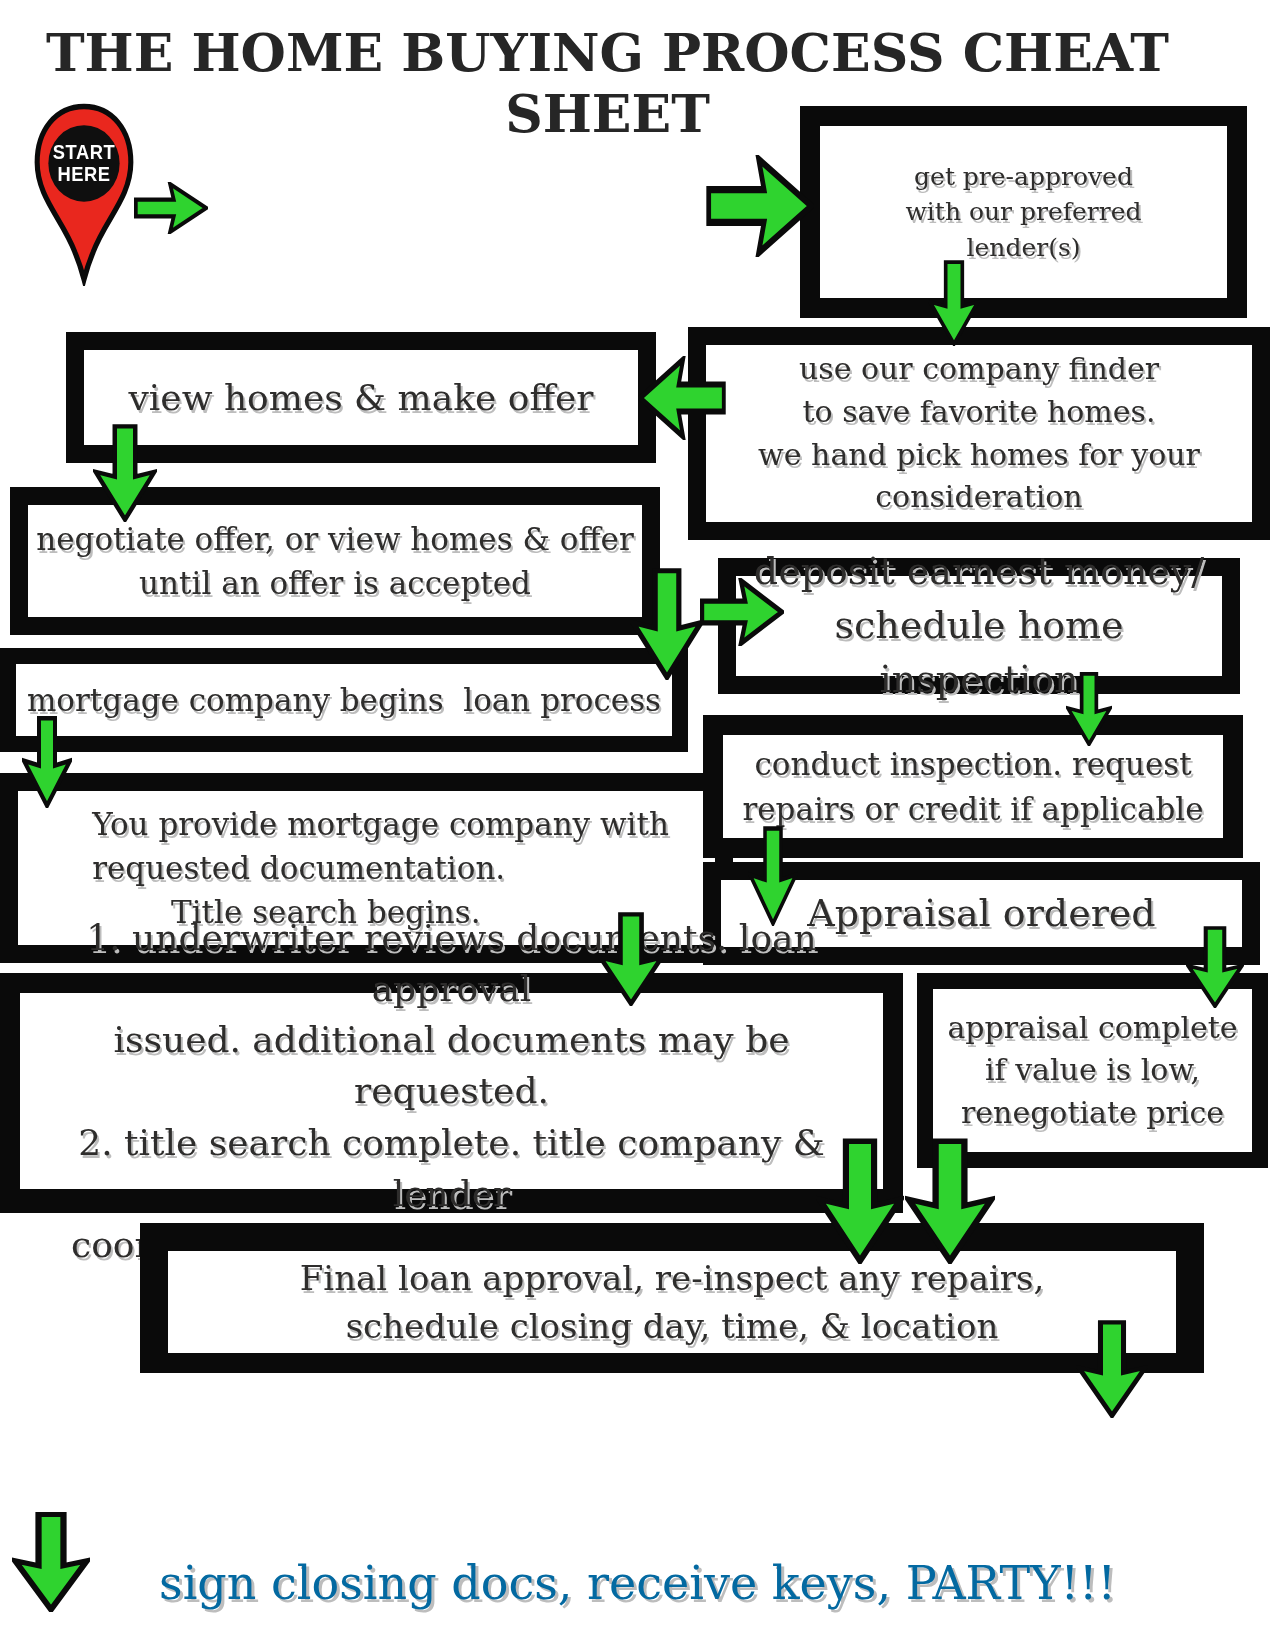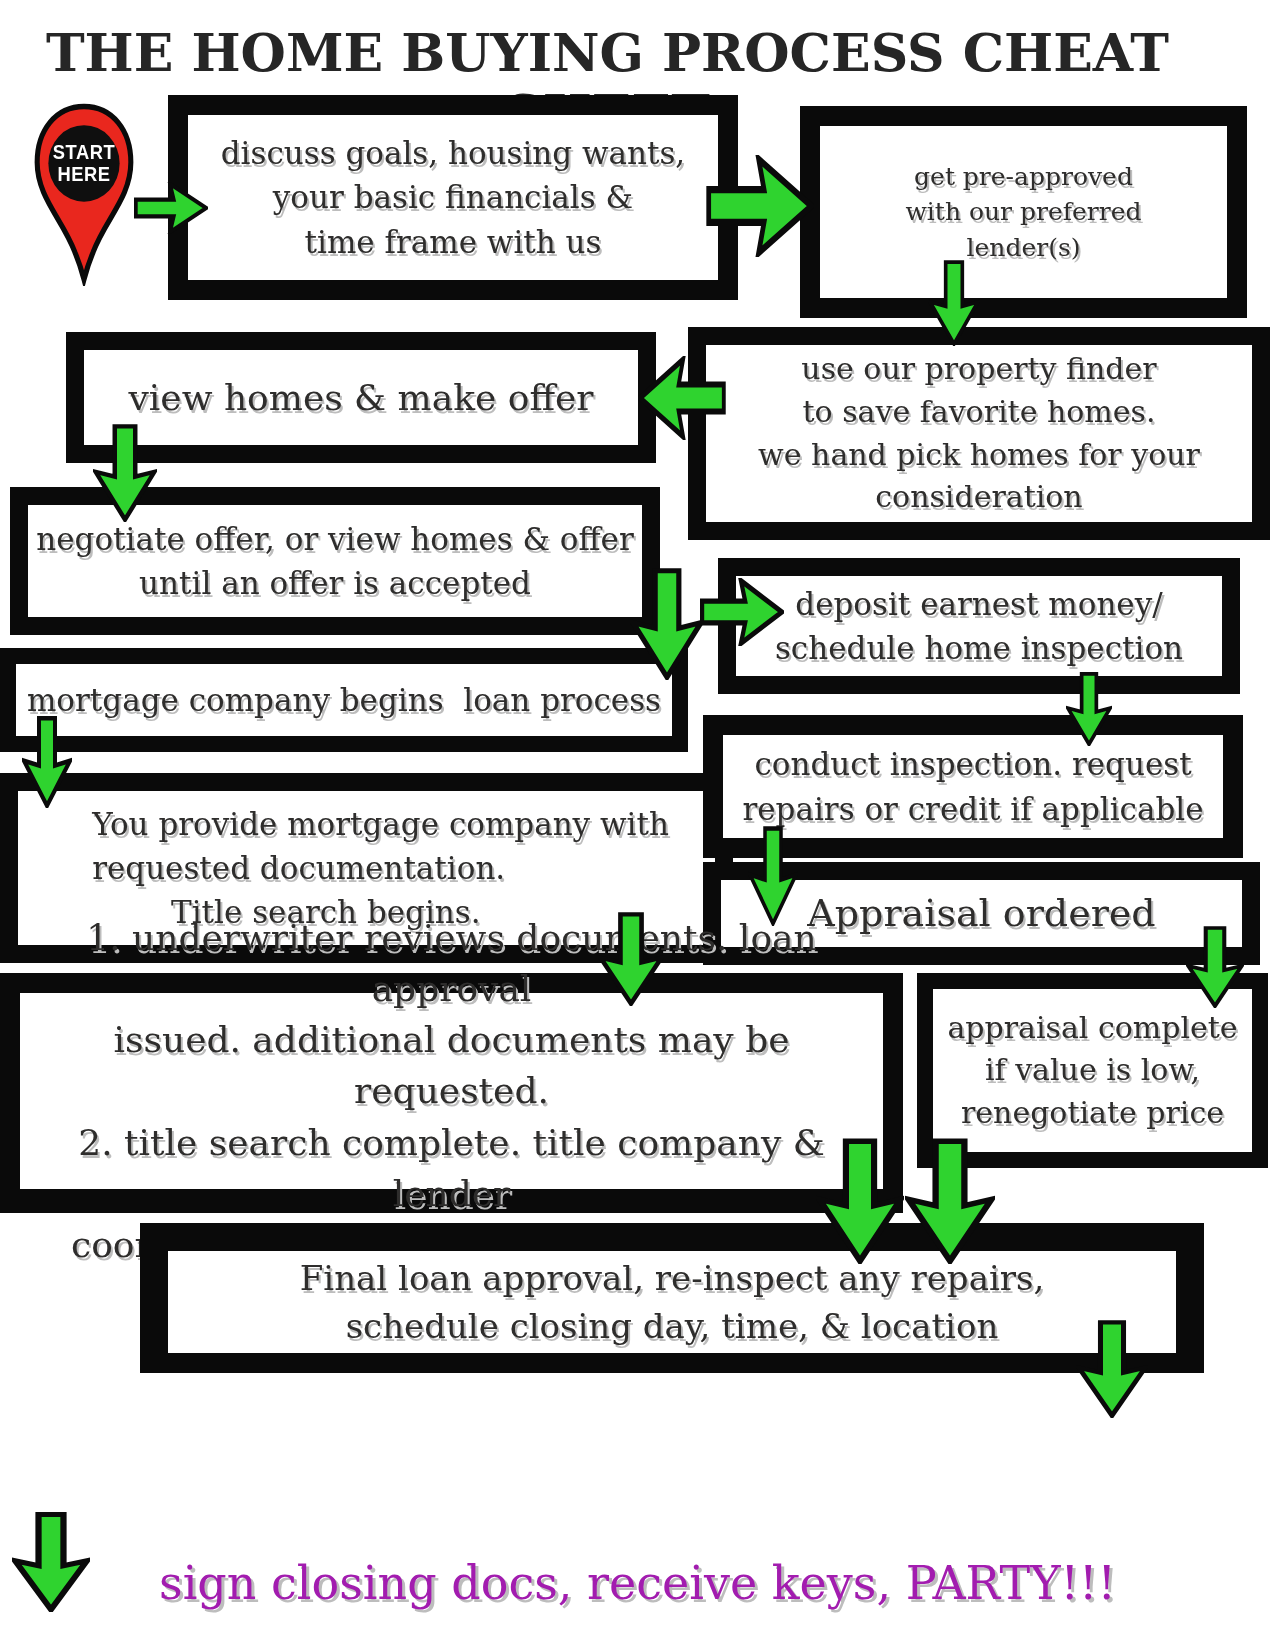--- a/index.html
+++ b/index.html
@@ -22,21 +22,21 @@
   }
   .box.left-align{justify-content:center;}
   .box.left-align .txt{text-align:left;}
   .arr{position:absolute;z-index:6;}
   .arr svg{display:block;width:100%;height:100%;}
   .arr polygon{fill:var(--arrow_green,#2fd32f);stroke:var(--line_black,#0a0a0a);stroke-linejoin:miter;}
   #start-pin{position:absolute;left:28px;top:100px;width:112px;height:186px;z-index:6;}
   #start-pin svg{display:block;width:100%;height:100%;}
   #party-line{
     position:absolute;top:1556px;left:0;width:1275px;text-align:center;
-    font-size:46px;color:#a21caf;text-shadow:3px 3px 0 var(--shadow_gray,#bdbdbd);
+    font-size:46px;color:#0369a1;text-shadow:3px 3px 0 var(--shadow_gray,#bdbdbd);
   }
 </style>
 </head>
 <body>
 
 <div id="canvas">
 
   <div id="page-title">THE HOME BUYING PROCESS CHEAT SHEET</div>
 
   <div id="start-pin">
@@ -47,46 +47,41 @@
       <text x="55" y="74" text-anchor="middle" style="fill:#ffffff;font-family:'Liberation Sans',sans-serif;font-weight:bold;font-size:18px;letter-spacing:0.5px">HERE</text>
     </svg>
   </div>
 
   <div class="arr" style="left:134px;top:182px;width:74px;height:52px">
     <svg viewBox="0 0 160 100" preserveAspectRatio="none">
         <polygon points="4,34 86,34 78,4 156,50 78,96 86,66 4,66" style="stroke-width:8"></polygon>
       </svg>
   </div>
 
-  <div class="box" style="left:168px;top:95px;width:570px;height:205px;border-width:20px;font-size:31px">
-    <span class="txt">discuss goals, housing wants,
-your basic financials &amp;
-time frame with us</span>
-  </div>
 
   <div class="arr" style="left:706px;top:155px;width:108px;height:102px">
     <svg viewBox="0 0 160 100" preserveAspectRatio="none">
         <polygon points="4,34 86,34 78,4 156,50 78,96 86,66 4,66" style="stroke-width:7"></polygon>
       </svg>
   </div>
 
   <div class="box" style="left:800px;top:106px;width:447px;height:212px;border-width:20px;font-size:25px">
     <span class="txt">get pre-approved
 with our preferred
 lender(s)</span>
   </div>
 
   <div class="arr" style="left:928px;top:260px;width:52px;height:86px">
     <svg viewBox="0 0 100 160" preserveAspectRatio="none">
         <polygon points="34,4 66,4 66,86 96,78 50,156 4,78 34,86" style="stroke-width:7"></polygon>
       </svg>
   </div>
 
   <div class="box" style="left:688px;top:327px;width:582px;height:213px;border-width:18px;font-size:30px">
-    <span class="txt">use our property finder
+    <span class="txt">use our company finder
 to save favorite homes.
 we hand pick homes for your
 consideration</span>
   </div>
 
   <div class="arr" style="left:638px;top:356px;width:88px;height:84px">
     <svg viewBox="0 0 160 100" preserveAspectRatio="none">
         <polygon points="156,34 74,34 82,4 4,50 82,96 74,66 156,66" style="stroke-width:7"></polygon>
       </svg>
   </div>
@@ -111,21 +106,21 @@
         <polygon points="34,4 66,4 66,86 96,78 50,156 4,78 34,86" style="stroke-width:7"></polygon>
       </svg>
   </div>
 
   <div class="arr" style="left:700px;top:578px;width:84px;height:68px">
     <svg viewBox="0 0 160 100" preserveAspectRatio="none">
         <polygon points="4,34 86,34 78,4 156,50 78,96 86,66 4,66" style="stroke-width:8"></polygon>
       </svg>
   </div>
 
-  <div class="box" style="left:718px;top:558px;width:522px;height:136px;border-width:18px;font-size:31px">
+  <div class="box" style="left:718px;top:558px;width:522px;height:136px;border-width:18px;font-size:38px">
     <span class="txt">deposit earnest money/
 schedule home inspection</span>
   </div>
 
   <div class="arr" style="left:1066px;top:672px;width:46px;height:74px">
     <svg viewBox="0 0 100 160" preserveAspectRatio="none">
         <polygon points="34,4 66,4 66,86 96,78 50,156 4,78 34,86" style="stroke-width:8"></polygon>
       </svg>
   </div>
 

